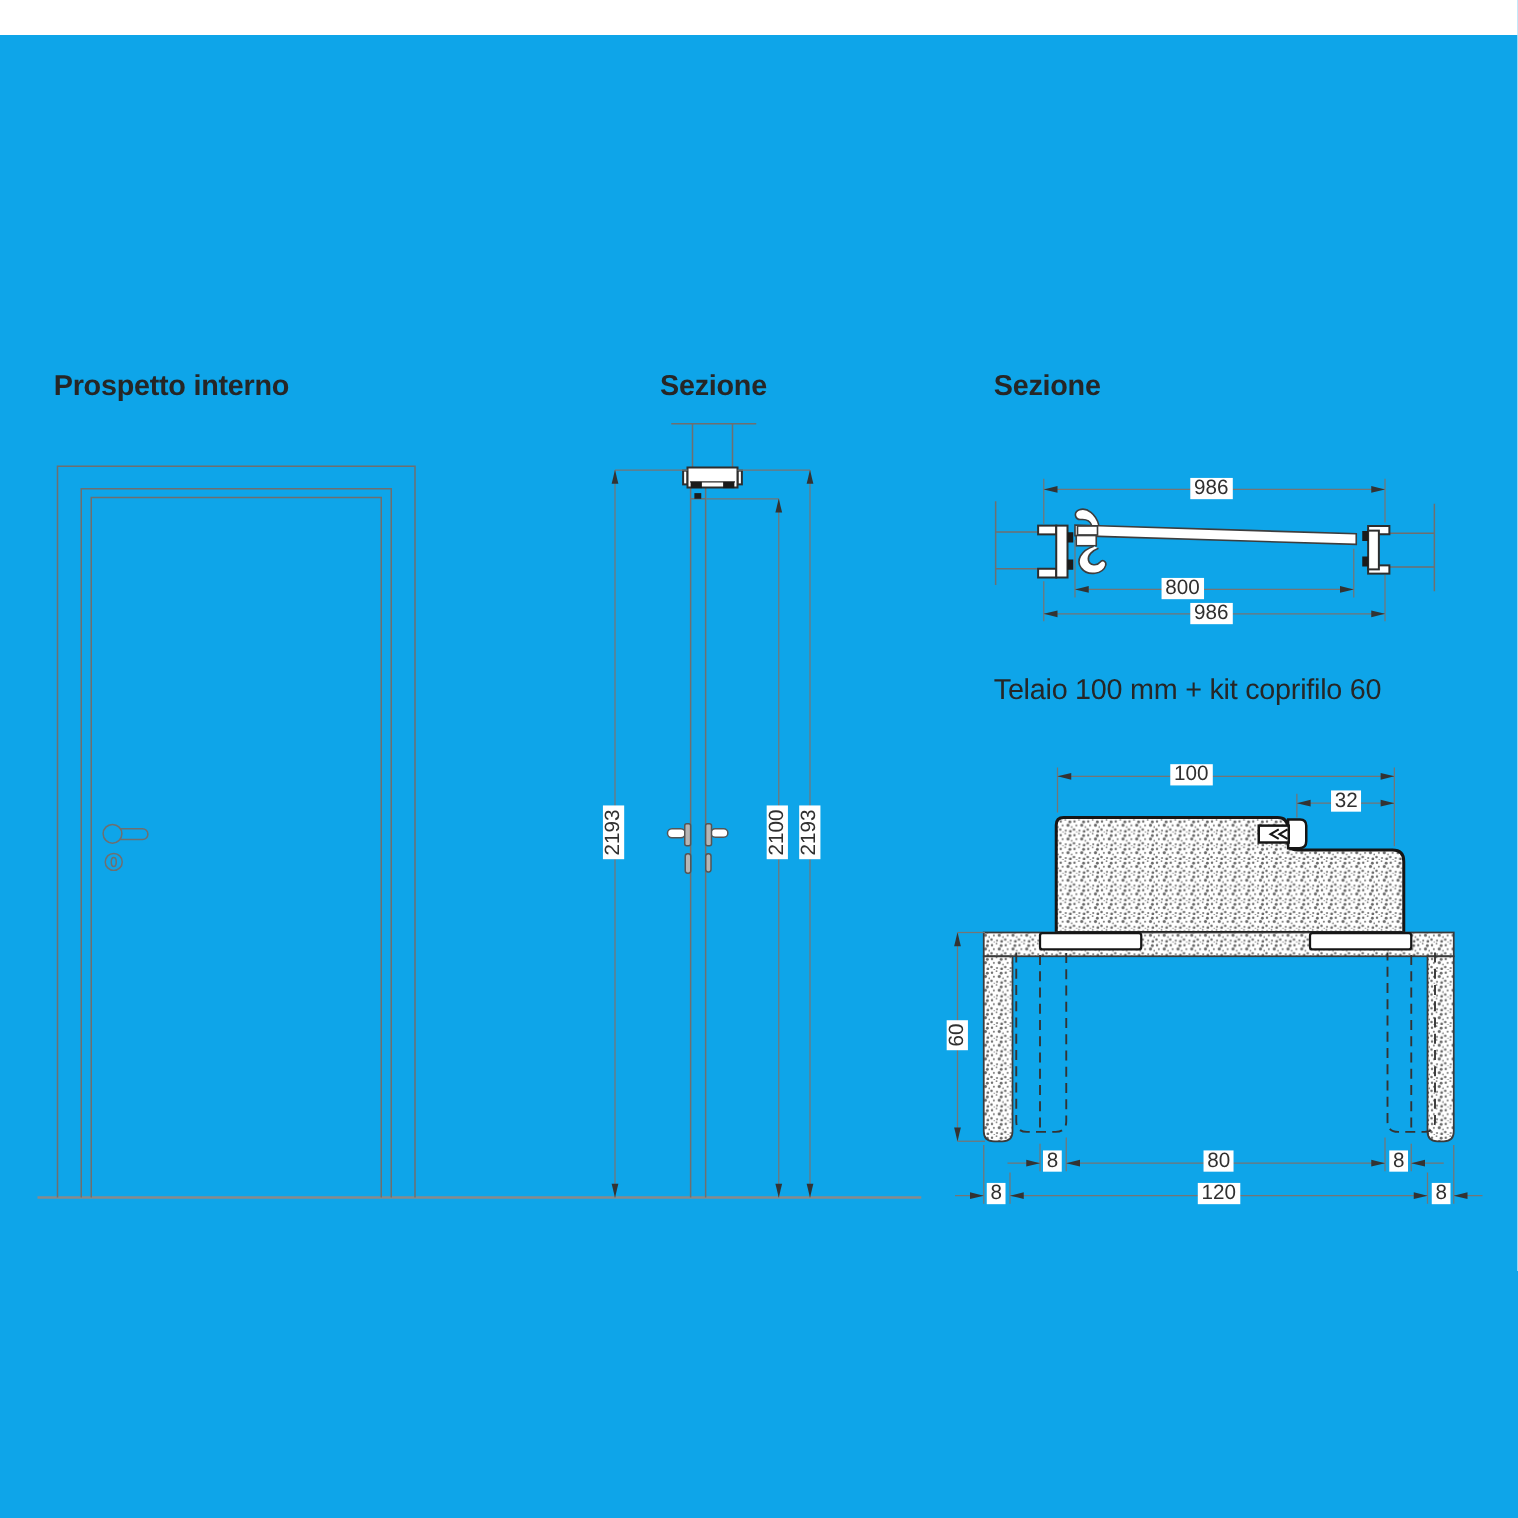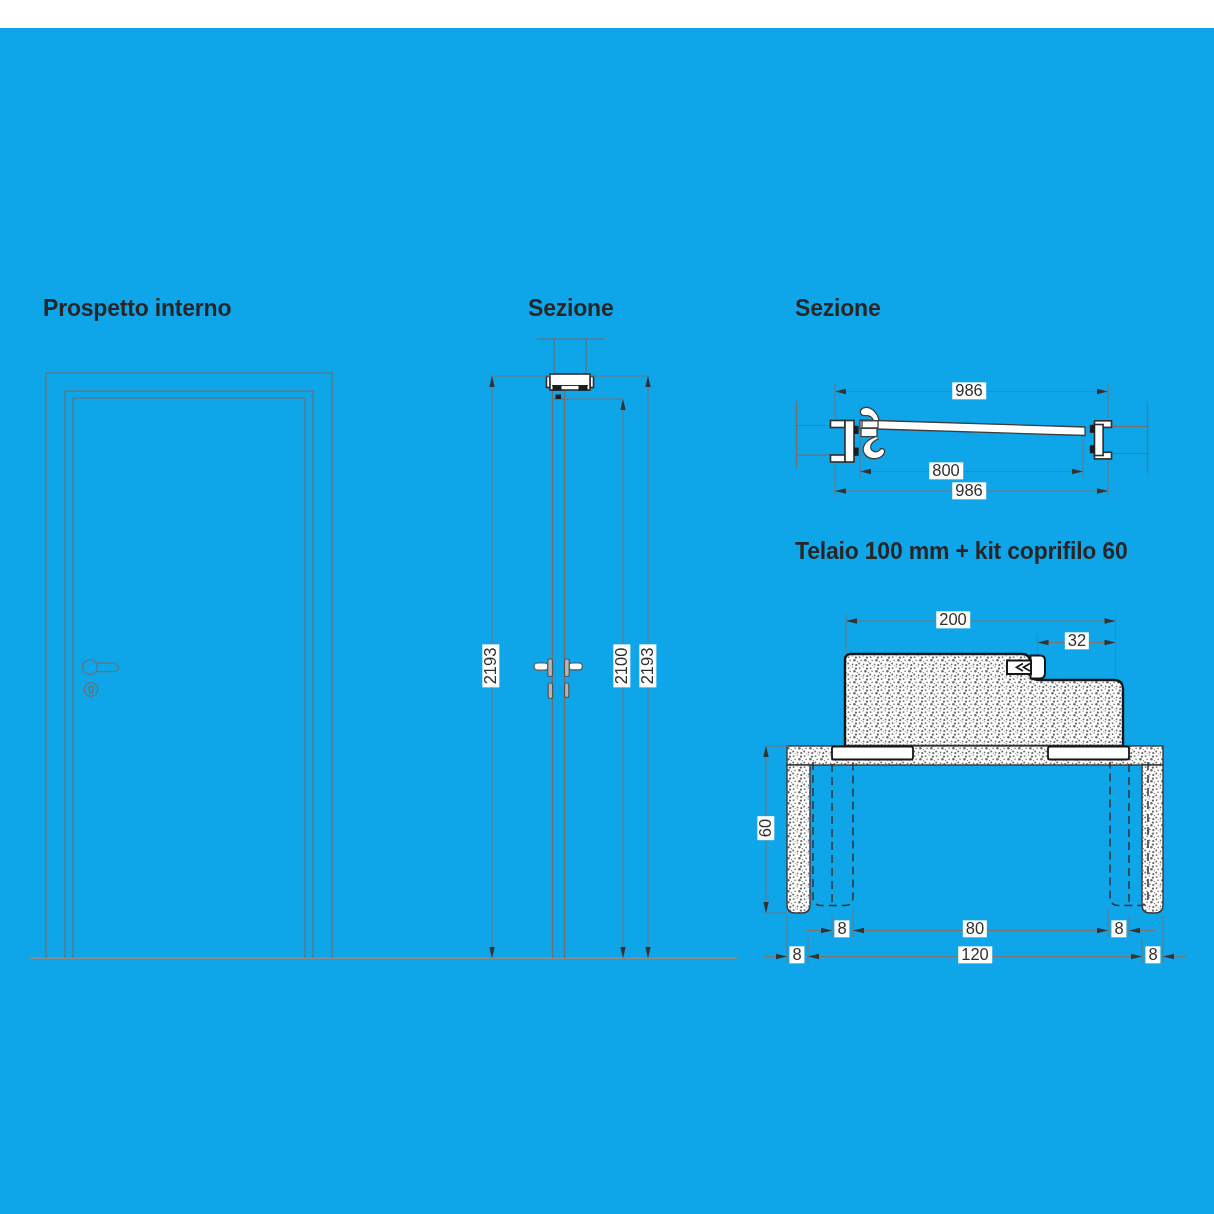--- a/index.html
+++ b/index.html
@@ -7,21 +7,21 @@
     position:relative;width:1214px;height:1214px;background:#0ea5e9;overflow:hidden;
     font-family:"Liberation Sans","DejaVu Sans",sans-serif;
     margin-top:28px;
   }
   #drawing-svg{position:absolute;left:0;top:0;}
   .title{
     position:absolute;font-weight:700;font-size:23px;color:#262626;
     letter-spacing:-0.2px;white-space:nowrap;line-height:1.2;
   }
   .title2{
-    position:absolute;font-weight:700;font-size:23px;color:#262626;
+    position:absolute;font-weight:400;font-size:23px;color:#262626;
     letter-spacing:-0.2px;line-height:29px;
   }
   .lbl{
     position:absolute;font-size:16.5px;color:#2f2f2f;background:#fff;
     padding:0 3px;white-space:nowrap;line-height:1.05;
     transform:translate(-50%,-50%);
   }
   .lbl.rot{transform:translate(-50%,-50%) rotate(-90deg);}
 </style>
 </head>
@@ -230,21 +230,21 @@
 </div>
 
 <div class="lbl rot" style="left:491px;top:638px">2193</div>
 <div class="lbl rot" style="left:622px;top:638px">2100</div>
 <div class="lbl rot" style="left:648px;top:638px">2193</div>
 
 <div class="lbl" style="left:969px;top:363px">986</div>
 <div class="lbl" style="left:946px;top:443px">800</div>
 <div class="lbl" style="left:969px;top:463px">986</div>
 
-<div class="lbl" style="left:953px;top:592px">200</div>
+<div class="lbl" style="left:953px;top:592px">100</div>
 <div class="lbl" style="left:1077px;top:613px">32</div>
 <div class="lbl rot" style="left:766px;top:800px">60</div>
 
 <div class="lbl" style="left:842px;top:901px">8</div>
 <div class="lbl" style="left:975px;top:901px">80</div>
 <div class="lbl" style="left:1119px;top:901px">8</div>
 
 <div class="lbl" style="left:797px;top:927px">8</div>
 <div class="lbl" style="left:975px;top:927px">120</div>
 <div class="lbl" style="left:1153px;top:927px">8</div>

